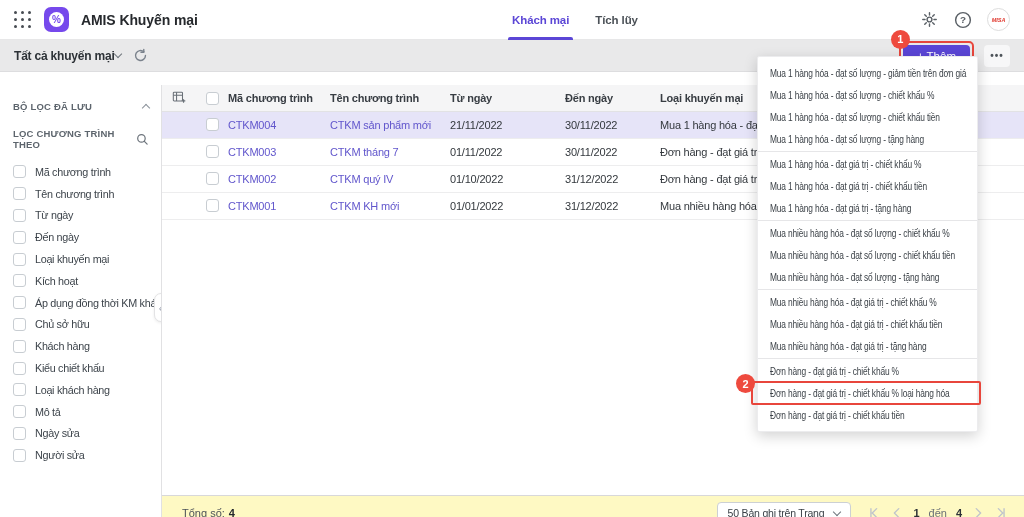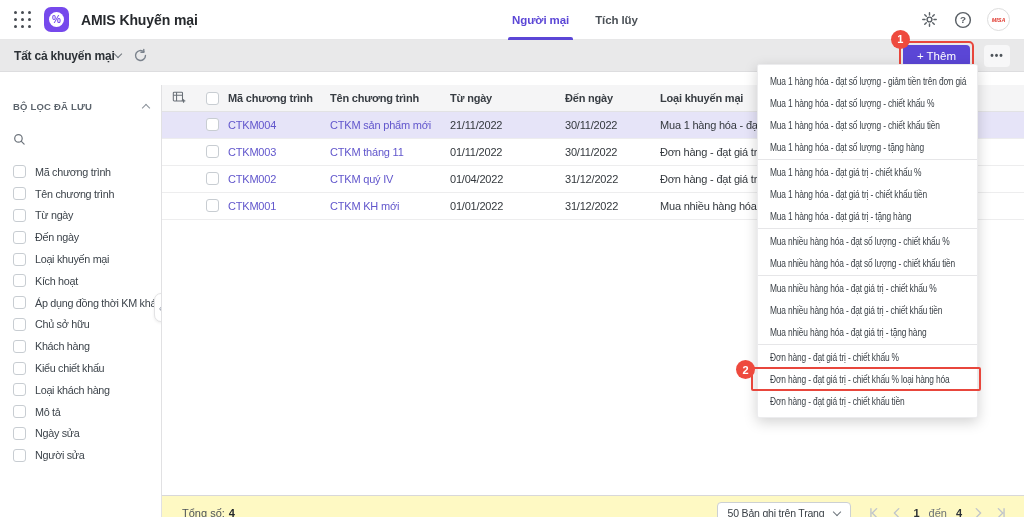--- a/index.html
+++ b/index.html
@@ -62,21 +62,21 @@
   .total b { color:#24282c; margin-left:4px; }
   .foot-right { margin-left:auto; display:flex; align-items:center; gap:16px;justify-content:flex-end; }
   .page-size { border:1px solid #ccd0d4; border-radius:4px; background:#fff; height:23px; display:flex; align-items:center; gap:10px; padding:0 10px; font-size:10.5px; color:#3b4147; cursor:pointer; letter-spacing:-0.2px; }
   .page-size .chev { margin-top:-2px; }
   .pager { display:flex; align-items:center; gap:9px; }
   .pg-ic { display:flex; cursor:pointer; }
   .pg-num { font-size:11px; font-weight:700; color:#2d3237; }
   .pg-sep { font-size:11px; color:#6a7076; }
 
   
-  .dropdown { position:absolute; left:757px; top:64px; width:221px; background:#fff; border:1px solid #ececee; box-shadow:0 4px 14px rgba(0,0,0,.18); z-index:50; padding:5px 0; border-radius:2px; }
+  .dropdown { position:absolute; left:757px; top:56px; width:221px; background:#fff; border:1px solid #ececee; box-shadow:0 4px 14px rgba(0,0,0,.18); z-index:50; padding:5px 0; border-radius:2px; }
   .menu-item { height:22px; display:flex; align-items:center; padding:0 6px 0 12px; cursor:pointer; position:relative; }
   .menu-item > span { display:inline-block; white-space:nowrap; font-size:10.5px; color:#3c4248; letter-spacing:-0.2px; transform:scaleX(.8); transform-origin:0 50%; }
   .menu-divider { height:1px; background:#e6e6e8; margin:1px 0; }
   .annot-box { position:absolute; left:-7px; right:-4px; top:-1px; bottom:-1px; border:2px solid #e8463c; border-radius:2px; pointer-events:none; z-index:55; }
   .badge-2 { top:-9px; left:-17px; }
   svg { display:block; }
 </style>
 </head>
 <body>
 
@@ -92,21 +92,21 @@
         <i></i>
         <i></i>
         <i></i>
     </div>
     <div class="app-logo">
       <span class="seal">%</span>
     </div>
     <h1 class="app-title">AMIS Khuyến mại</h1>
   </div>
   <nav class="tabs" id="tabs">
-      <div class="tab active">Người mại</div>
+      <div class="tab active">Khách mại</div>
       <div class="tab">Tích lũy</div>
     </nav>
   <div class="hdr-right">
     <span class="icon-btn">
       <svg width="17" height="17" viewBox="0 0 24 24">
           <g stroke="#5a6066" stroke-width="2" fill="none" stroke-linecap="round">
             <circle cx="12" cy="12" r="3.4"></circle>
             <path d="M12 2.5v3.2M12 18.3v3.2M2.5 12h3.2M18.3 12h3.2M5.3 5.3l2.2 2.2M16.5 16.5l2.2 2.2M18.7 5.3l-2.2 2.2M7.5 16.5l-2.2 2.2"></path>
           </g>
         </svg>
@@ -141,20 +141,21 @@
   </div>
 </div>
 
 <div class="main">
   <aside class="sidebar">
     <div class="side-section">
       <span class="sec-lbl">BỘ LỌC ĐÃ LƯU</span>
       <span class="chev-up"></span>
     </div>
     <div class="side-section">
+      <span class="sec-lbl">LỌC CHƯƠNG TRÌNH THEO</span>
       <span>
         <svg width="13" height="13" viewBox="0 0 16 16">
             <circle cx="6.7" cy="6.7" r="4.6" fill="none" stroke="#6d747c" stroke-width="1.5"></circle>
             <path d="M10.3 10.3l3.4 3.4" stroke="#6d747c" stroke-width="1.5" stroke-linecap="round"></path>
           </svg>
       </span>
     </div>
     <div id="filter-list">
         <div class="f-item">
           <span class="cb"></span>
@@ -256,31 +257,31 @@
               <td><a class="link">CTKM004</a></td>
               <td><a class="link">CTKM sản phẩm mới</a></td>
               <td>21/11/2022</td>
               <td>30/11/2022</td>
               <td>Mua 1 hàng hóa - đạt s</td>
             </tr>
             <tr>
               <td class="center"></td>
               <td class="center"><span class="cb" style="display: inline-block; vertical-align: middle;"></span></td>
               <td><a class="link">CTKM003</a></td>
-              <td><a class="link">CTKM tháng 11</a></td>
+              <td><a class="link">CTKM tháng 7</a></td>
               <td>01/11/2022</td>
               <td>30/11/2022</td>
               <td>Đơn hàng - đạt giá trị - t</td>
             </tr>
             <tr>
               <td class="center"></td>
               <td class="center"><span class="cb" style="display: inline-block; vertical-align: middle;"></span></td>
               <td><a class="link">CTKM002</a></td>
               <td><a class="link">CTKM quý IV</a></td>
-              <td>01/04/2022</td>
+              <td>01/10/2022</td>
               <td>31/12/2022</td>
               <td>Đơn hàng - đạt giá trị - c</td>
             </tr>
             <tr>
               <td class="center"></td>
               <td class="center"><span class="cb" style="display: inline-block; vertical-align: middle;"></span></td>
               <td><a class="link">CTKM001</a></td>
               <td><a class="link">CTKM KH mới</a></td>
               <td>01/01/2022</td>
               <td>31/12/2022</td>
@@ -352,20 +353,23 @@
     <div class="menu-item">
       <span>Mua 1 hàng hóa - đạt giá trị - tặng hàng</span>
     </div>
     <div class="menu-divider"></div>
     <div class="menu-item">
       <span>Mua nhiều hàng hóa - đạt số lượng - chiết khấu %</span>
     </div>
     <div class="menu-item">
       <span>Mua nhiều hàng hóa - đạt số lượng - chiết khấu tiền</span>
     </div>
+    <div class="menu-item">
+      <span>Mua nhiều hàng hóa - đạt số lượng - tặng hàng</span>
+    </div>
     <div class="menu-divider"></div>
     <div class="menu-item">
       <span>Mua nhiều hàng hóa - đạt giá trị - chiết khấu %</span>
     </div>
     <div class="menu-item">
       <span>Mua nhiều hàng hóa - đạt giá trị - chiết khấu tiền</span>
     </div>
     <div class="menu-item">
       <span>Mua nhiều hàng hóa - đạt giá trị - tặng hàng</span>
     </div>

